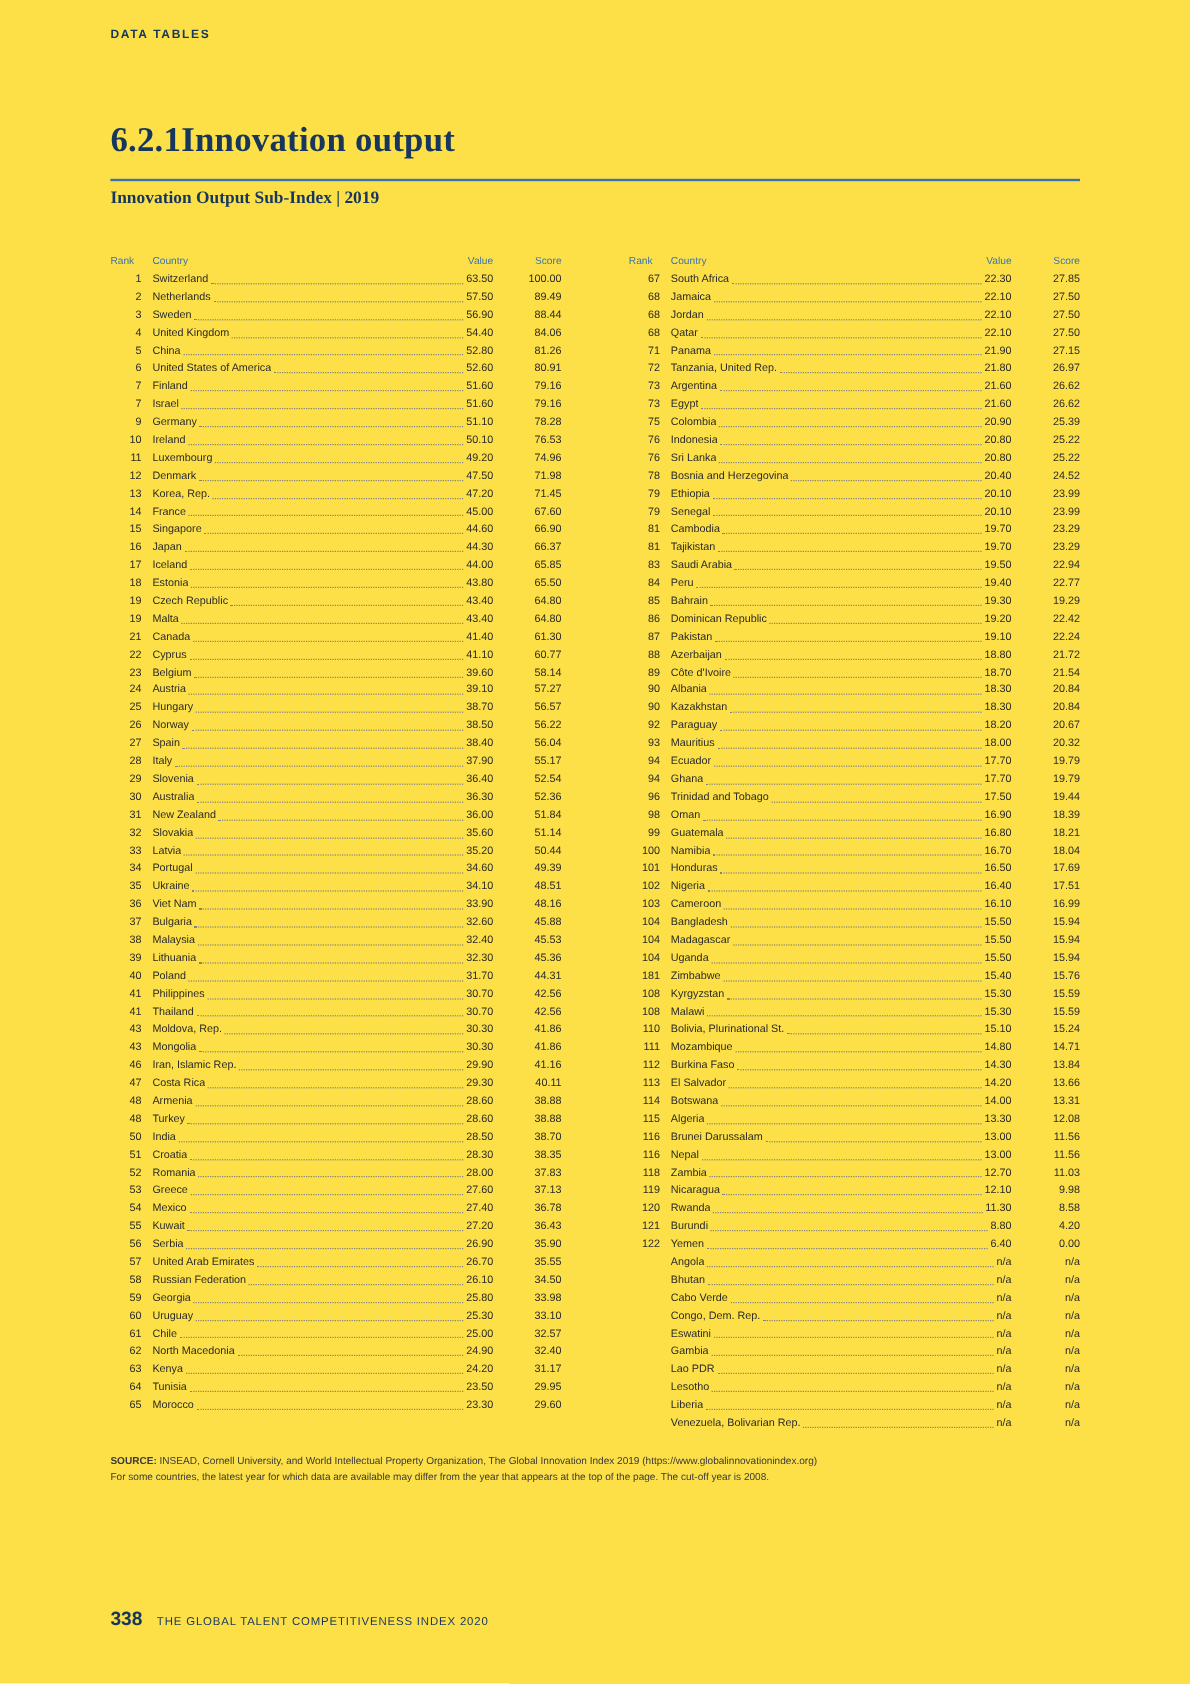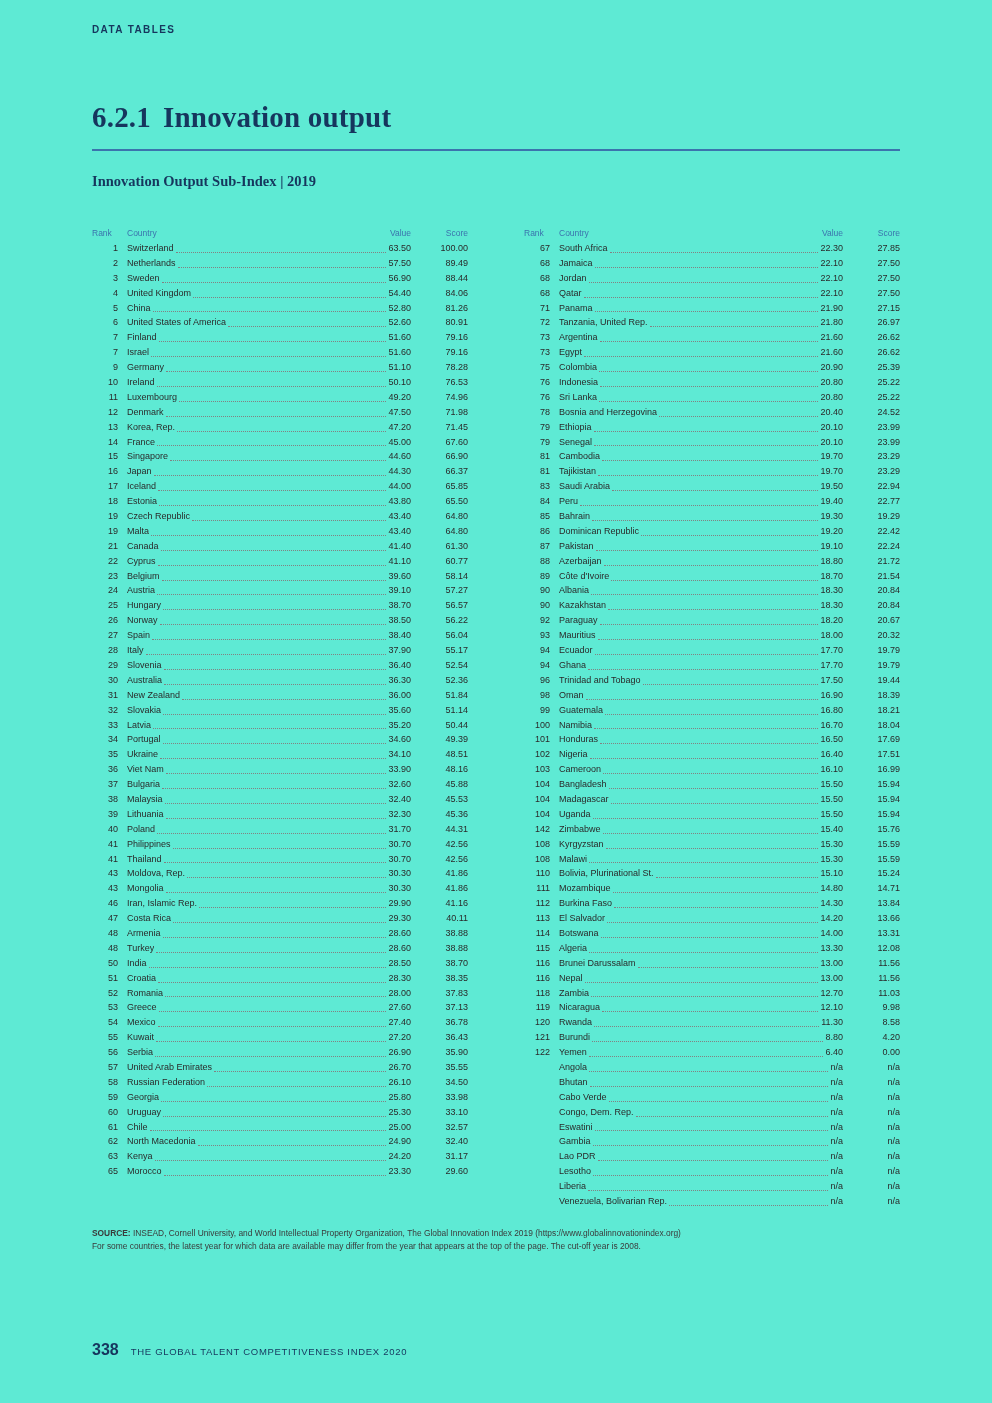--- a/index.html
+++ b/index.html
@@ -1,49 +1,49 @@
 <!DOCTYPE html>
 <html style="--navy: #16365d; --accent: #3b74ad; --text: #2a2a2a; --dots: #828282;"><head>
 <meta charset="utf-8">
 <style>
   * { margin:0; padding:0; box-sizing:border-box; }
   html,body { background:#ffffff; }
   body { font-family:"Liberation Sans", sans-serif; }
   .page {
     position:relative;
     width:992px; height:1403px;
-    background:#5eead4;
+    background:#fde047;
     overflow:hidden;
     color:var(--text,#2a2a2a);
   }
   .content { padding:24px 92px 0 92px; }
 
   .kicker {
     font-size:10px; font-weight:bold;
     letter-spacing:1.4px;
     color:var(--navy,#16365d);
   }
 
   .title {
     margin-top:66px;
     font-family:"Liberation Serif", serif;
     font-size:29px; font-weight:bold;
     color:var(--navy,#16365d);
     letter-spacing:0.2px;
   }
-  .title .title-number { margin-right:12px; }
+  .title .title-number { margin-right:0; }
 
   .title-rule {
     border:none;
     border-top:2px solid var(--accent,#3b74ad);
     margin:15px 0 0 0;
   }
 
   .subtitle {
-    margin-top:22px;
+    margin-top:6px;
     font-family:"Liberation Serif", serif;
     font-size:14.5px; font-weight:bold;
     color:var(--navy,#16365d);
   }
 
   .tables {
     margin-top:38px;
     display:flex;
     gap:56px;
   }
@@ -681,20 +681,29 @@
             <div class="trow">
               <span class="c-rank">63</span>
               <span class="c-mid">
                 <span class="c-country">Kenya</span>
                 <span class="leader"></span>
                 <span class="c-value">24.20</span>
               </span>
               <span class="c-score">31.17</span>
             </div>
             <div class="trow">
+              <span class="c-rank">64</span>
+              <span class="c-mid">
+                <span class="c-country">Tunisia</span>
+                <span class="leader"></span>
+                <span class="c-value">23.50</span>
+              </span>
+              <span class="c-score">29.95</span>
+            </div>
+            <div class="trow">
               <span class="c-rank">65</span>
               <span class="c-mid">
                 <span class="c-country">Morocco</span>
                 <span class="leader"></span>
                 <span class="c-value">23.30</span>
               </span>
               <span class="c-score">29.60</span>
             </div>
           </div>
       </div>
@@ -1054,21 +1063,21 @@
             <div class="trow">
               <span class="c-rank">104</span>
               <span class="c-mid">
                 <span class="c-country">Uganda</span>
                 <span class="leader"></span>
                 <span class="c-value">15.50</span>
               </span>
               <span class="c-score">15.94</span>
             </div>
             <div class="trow">
-              <span class="c-rank">142</span>
+              <span class="c-rank">181</span>
               <span class="c-mid">
                 <span class="c-country">Zimbabwe</span>
                 <span class="leader"></span>
                 <span class="c-value">15.40</span>
               </span>
               <span class="c-score">15.76</span>
             </div>
             <div class="trow">
               <span class="c-rank">108</span>
               <span class="c-mid">

